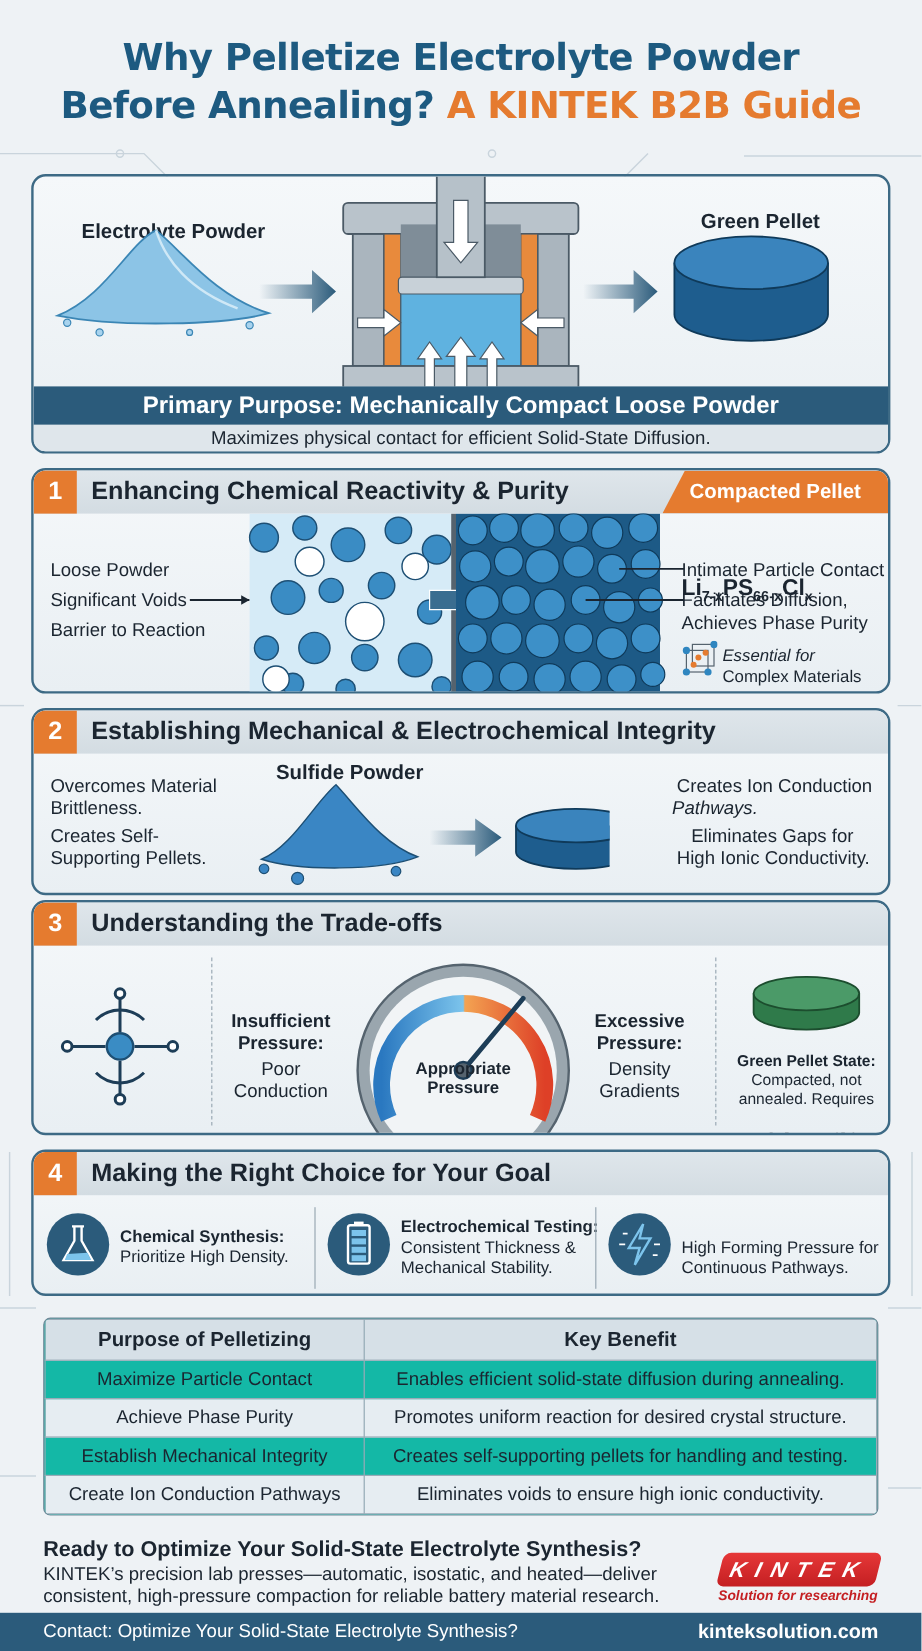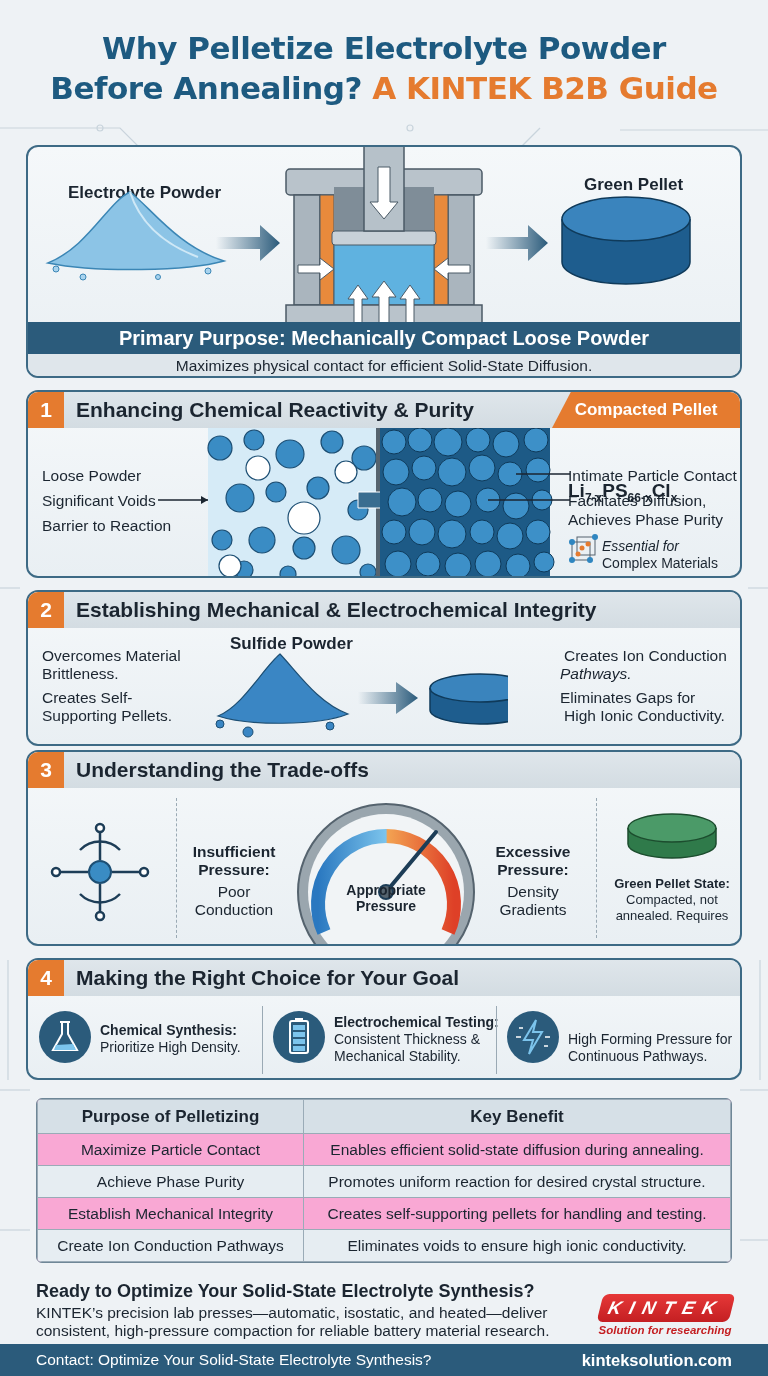--- a/index.html
+++ b/index.html
@@ -64,21 +64,21 @@
     background: #e57b2f; color: #fff; font-weight: bold; font-size: 17px;
     line-height: 36px; text-align: center;
     clip-path: polygon(10% 0, 100% 0, 100% 100%, 0 100%);
   }
   .dash-v { position: absolute; border-left: 1.5px dashed #9aa9b4; }
   .solid-v { position: absolute; border-left: 1.5px solid #9aa9b4; }
 
   
   #table-wrap {
     position: absolute; left: 36px; top: 1098px; width: 696px; z-index: 2;
-    border: 1.5px solid #6f8797; border-radius: 6px; overflow: hidden; background: #f9a8d4;
+    border: 1.5px solid #6f8797; border-radius: 6px; overflow: hidden; background: #14b8a6;
   }
   table { border-collapse: collapse; width: 100%; }
   th, td { border: 1px solid #9aabb7; text-align: center; font-size: 15.5px; color: #1b2530; height: 32px; }
   th { background: #d6e0e7; font-weight: bold; font-size: 17px; height: 34px; }
   tr:nth-child(even) td { background: #e6edf2; }
   td:first-child, th:first-child { width: 266px; }
 
   
   #cta { position: absolute; left: 0; top: 1274px; width: 768px; height: 70px; background: #eef2f5; z-index: 2; }
   #foot { position: absolute; left: 0; top: 1344px; width: 768px; height: 32px; background: #2b5b7b; z-index: 2; color: #fff; }
@@ -287,21 +287,21 @@
         <circle cx="122" cy="78" r="4" fill="#3a86c4" stroke="#1d4f74"></circle>
     </g>
     <path d="M150 44 H188 V34 L210 50 L188 66 V56 H150 Z" fill="url(#ag)"></path>
     <g>
       <path d="M222 40 V62 A50 14 0 0 0 322 62 V40" fill="#1e5d8e" stroke="#0f3a5a" stroke-width="1.5"></path>
       <ellipse cx="272" cy="40" rx="50" ry="14" fill="#3a84bd" stroke="#0f3a5a" stroke-width="1.5"></ellipse>
     </g>
   </svg>
   <div class="txt" style="left:536px;top:54px;">Creates Ion Conduction</div>
   <div class="txt" style="left:532px;top:72px;font-style:italic;">Pathways.</div>
-  <div class="txt" style="left:532px;top:96px;">Eliminates Gaps for</div>
+  <div class="txt" style="left:548px;top:96px;">Eliminates Gaps for</div>
   <div class="txt" style="left:536px;top:114px;">High Ionic Conductivity.</div>
 </div>
 
 <div class="card" id="sec3">
   <div class="sec-head">
     <div class="sec-num">3</div>
     <div class="sec-title">Understanding the Trade-offs</div>
   </div>
   <svg style="position:absolute;left:22px;top:70px" width="100" height="100">
     <g stroke="#1d3d57" stroke-width="2.5" fill="none">

